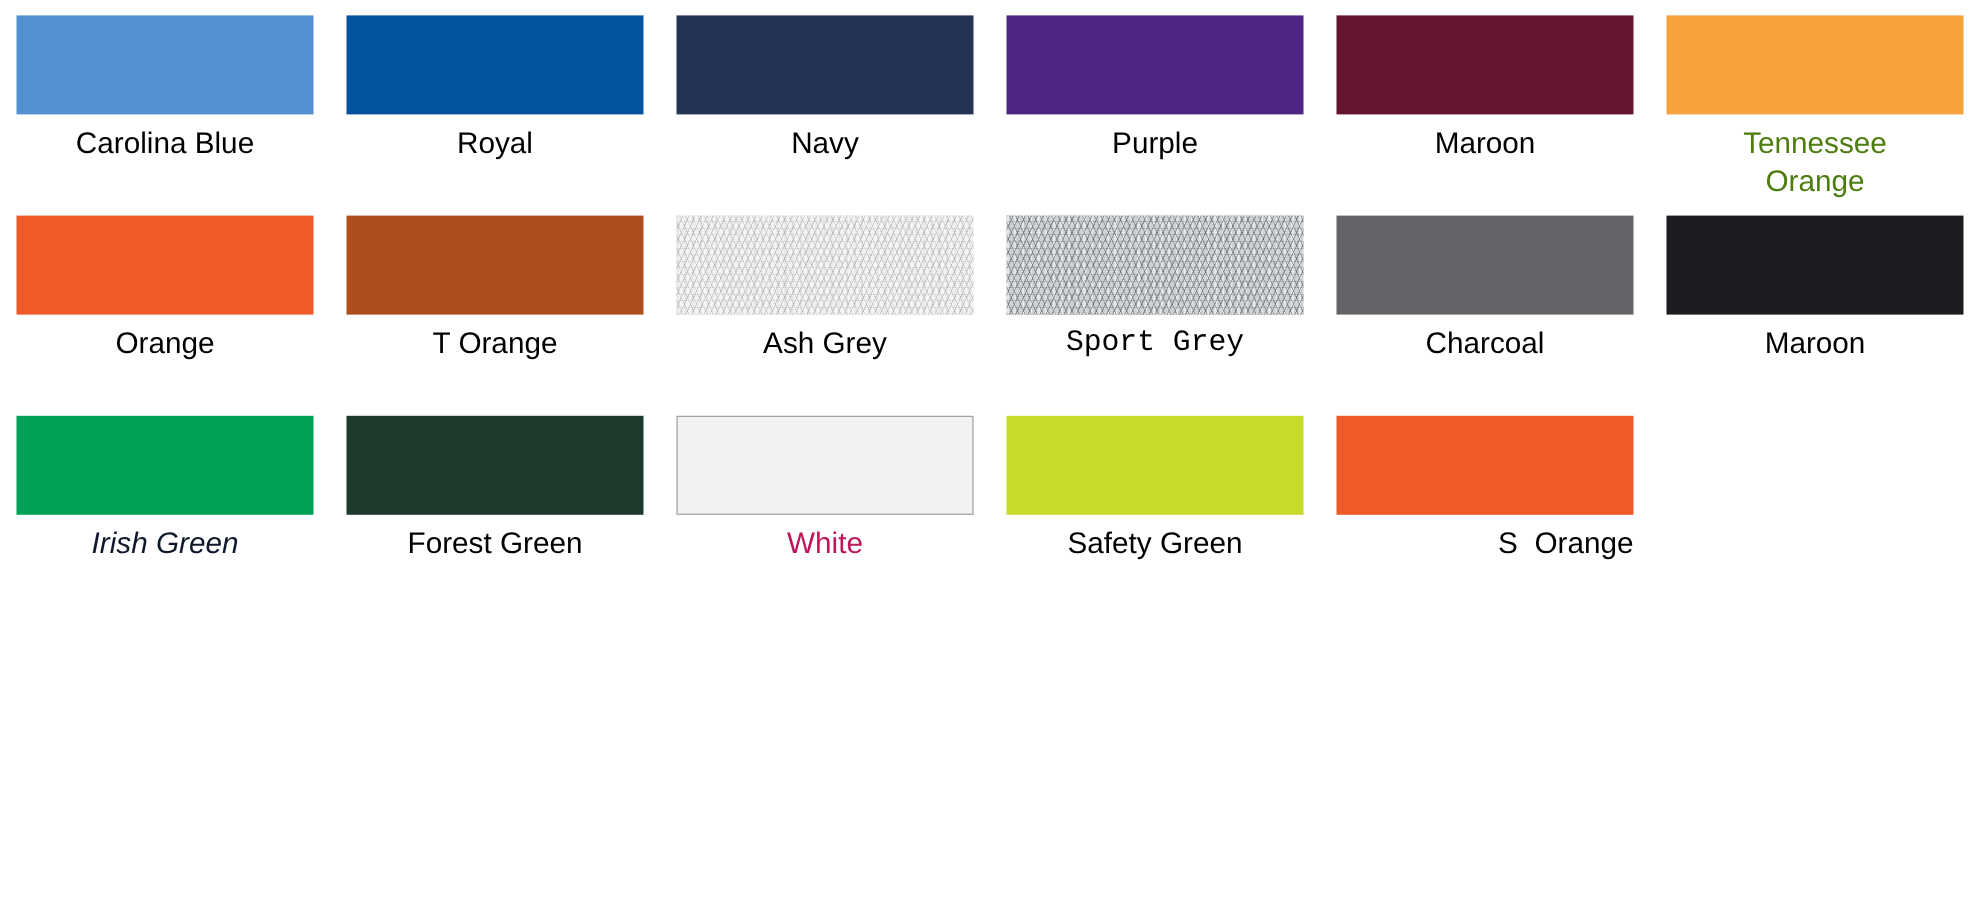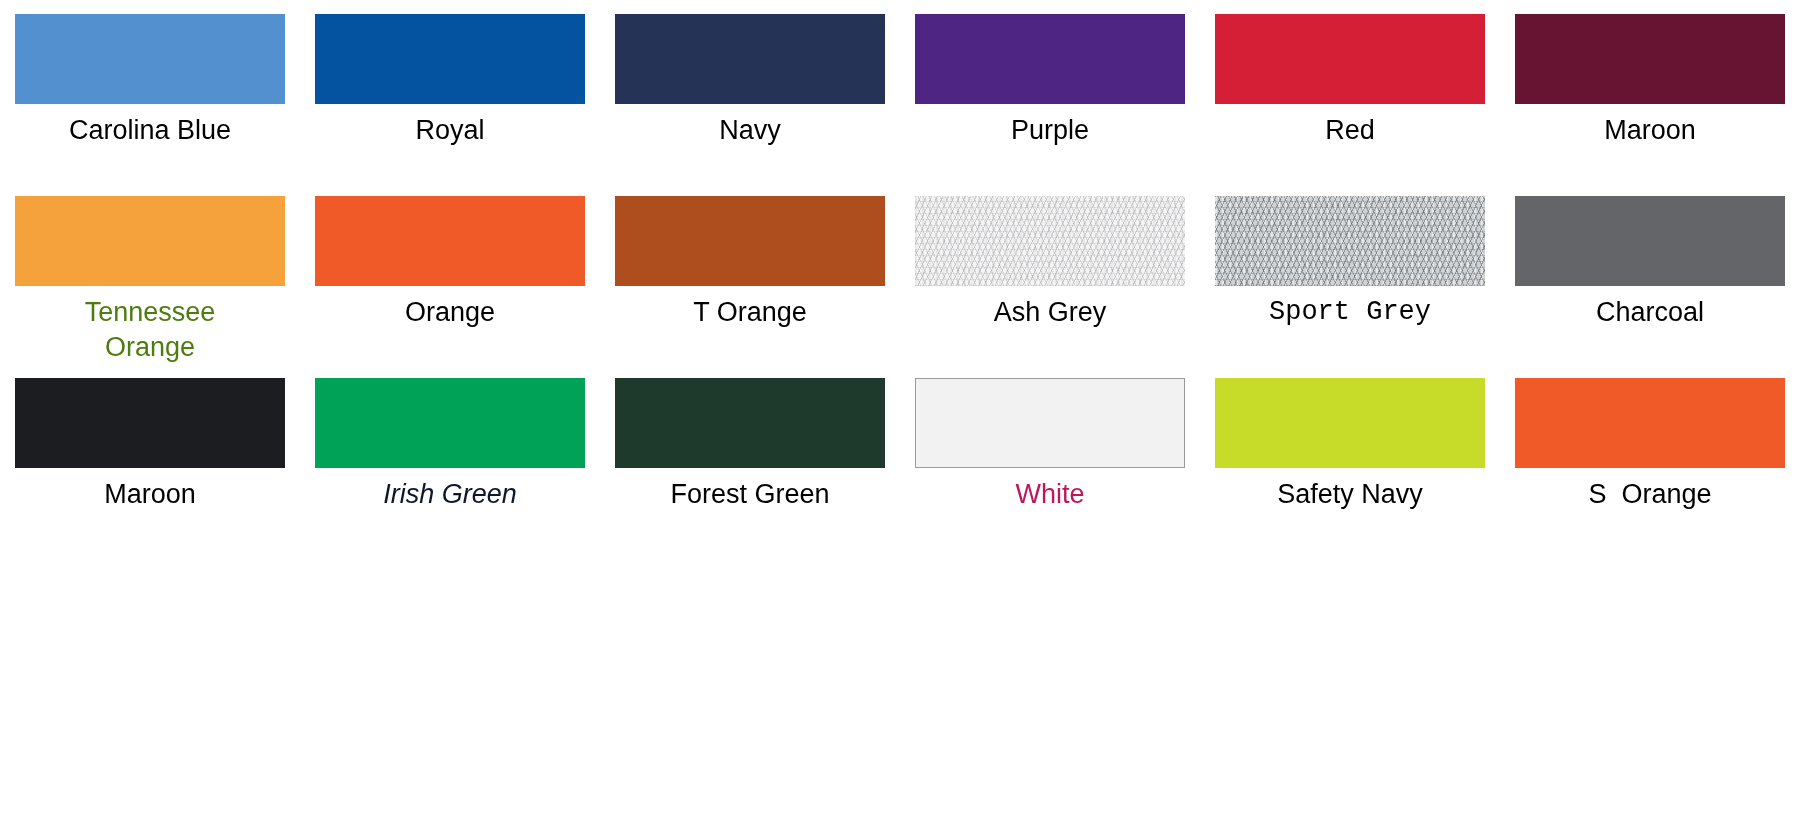--- a/index.html
+++ b/index.html
@@ -104,24 +104,20 @@
     </div>
     <div class="swatch-cell">
       <div class="swatch-chip" style="background-color: rgb(37, 51, 86);"></div>
       <div class="swatch-label" style="color: rgb(0, 0, 0);">Navy</div>
     </div>
     <div class="swatch-cell">
       <div class="swatch-chip" style="background-color: rgb(78, 37, 130);"></div>
       <div class="swatch-label" style="color: rgb(0, 0, 0);">Purple</div>
     </div>
     <div class="swatch-cell">
-      <div class="swatch-chip" style="background-color: rgb(213, 31, 55);"></div>
-      <div class="swatch-label" style="color: rgb(0, 0, 0);">Red</div>
-    </div>
-    <div class="swatch-cell">
       <div class="swatch-chip" style="background-color: rgb(102, 20, 49);"></div>
       <div class="swatch-label" style="color: rgb(0, 0, 0);">Maroon</div>
     </div>
     <div class="swatch-cell">
       <div class="swatch-chip" style="background-color: rgb(246, 162, 60);"></div>
       <div class="swatch-label" style="color: #4d7c0f;">Tennessee
 Orange</div>
     </div>
     <div class="swatch-cell">
       <div class="swatch-chip" style="background-color: rgb(239, 90, 40);"></div>
@@ -154,19 +150,19 @@
     <div class="swatch-cell">
       <div class="swatch-chip" style="background-color: rgb(30, 58, 44);"></div>
       <div class="swatch-label" style="color: rgb(0, 0, 0);">Forest Green</div>
     </div>
     <div class="swatch-cell">
       <div class="swatch-chip bordered" style="background-color: rgb(242, 242, 242);"></div>
       <div class="swatch-label" style="color: #be185d;">White</div>
     </div>
     <div class="swatch-cell">
       <div class="swatch-chip" style="background-color: rgb(198, 220, 40);"></div>
-      <div class="swatch-label" style="color: rgb(0, 0, 0);">Safety Navy</div>
+      <div class="swatch-label" style="color: rgb(0, 0, 0);">Safety Green</div>
     </div>
     <div class="swatch-cell">
       <div class="swatch-chip" style="background-color: rgb(239, 90, 40);"></div>
-      <div class="swatch-label" style="color: rgb(0, 0, 0);">S  Orange</div>
+      <div class="swatch-label" style="color: rgb(0, 0, 0); text-align: right;">S  Orange</div>
     </div>
   </div>
 
 </body></html>

